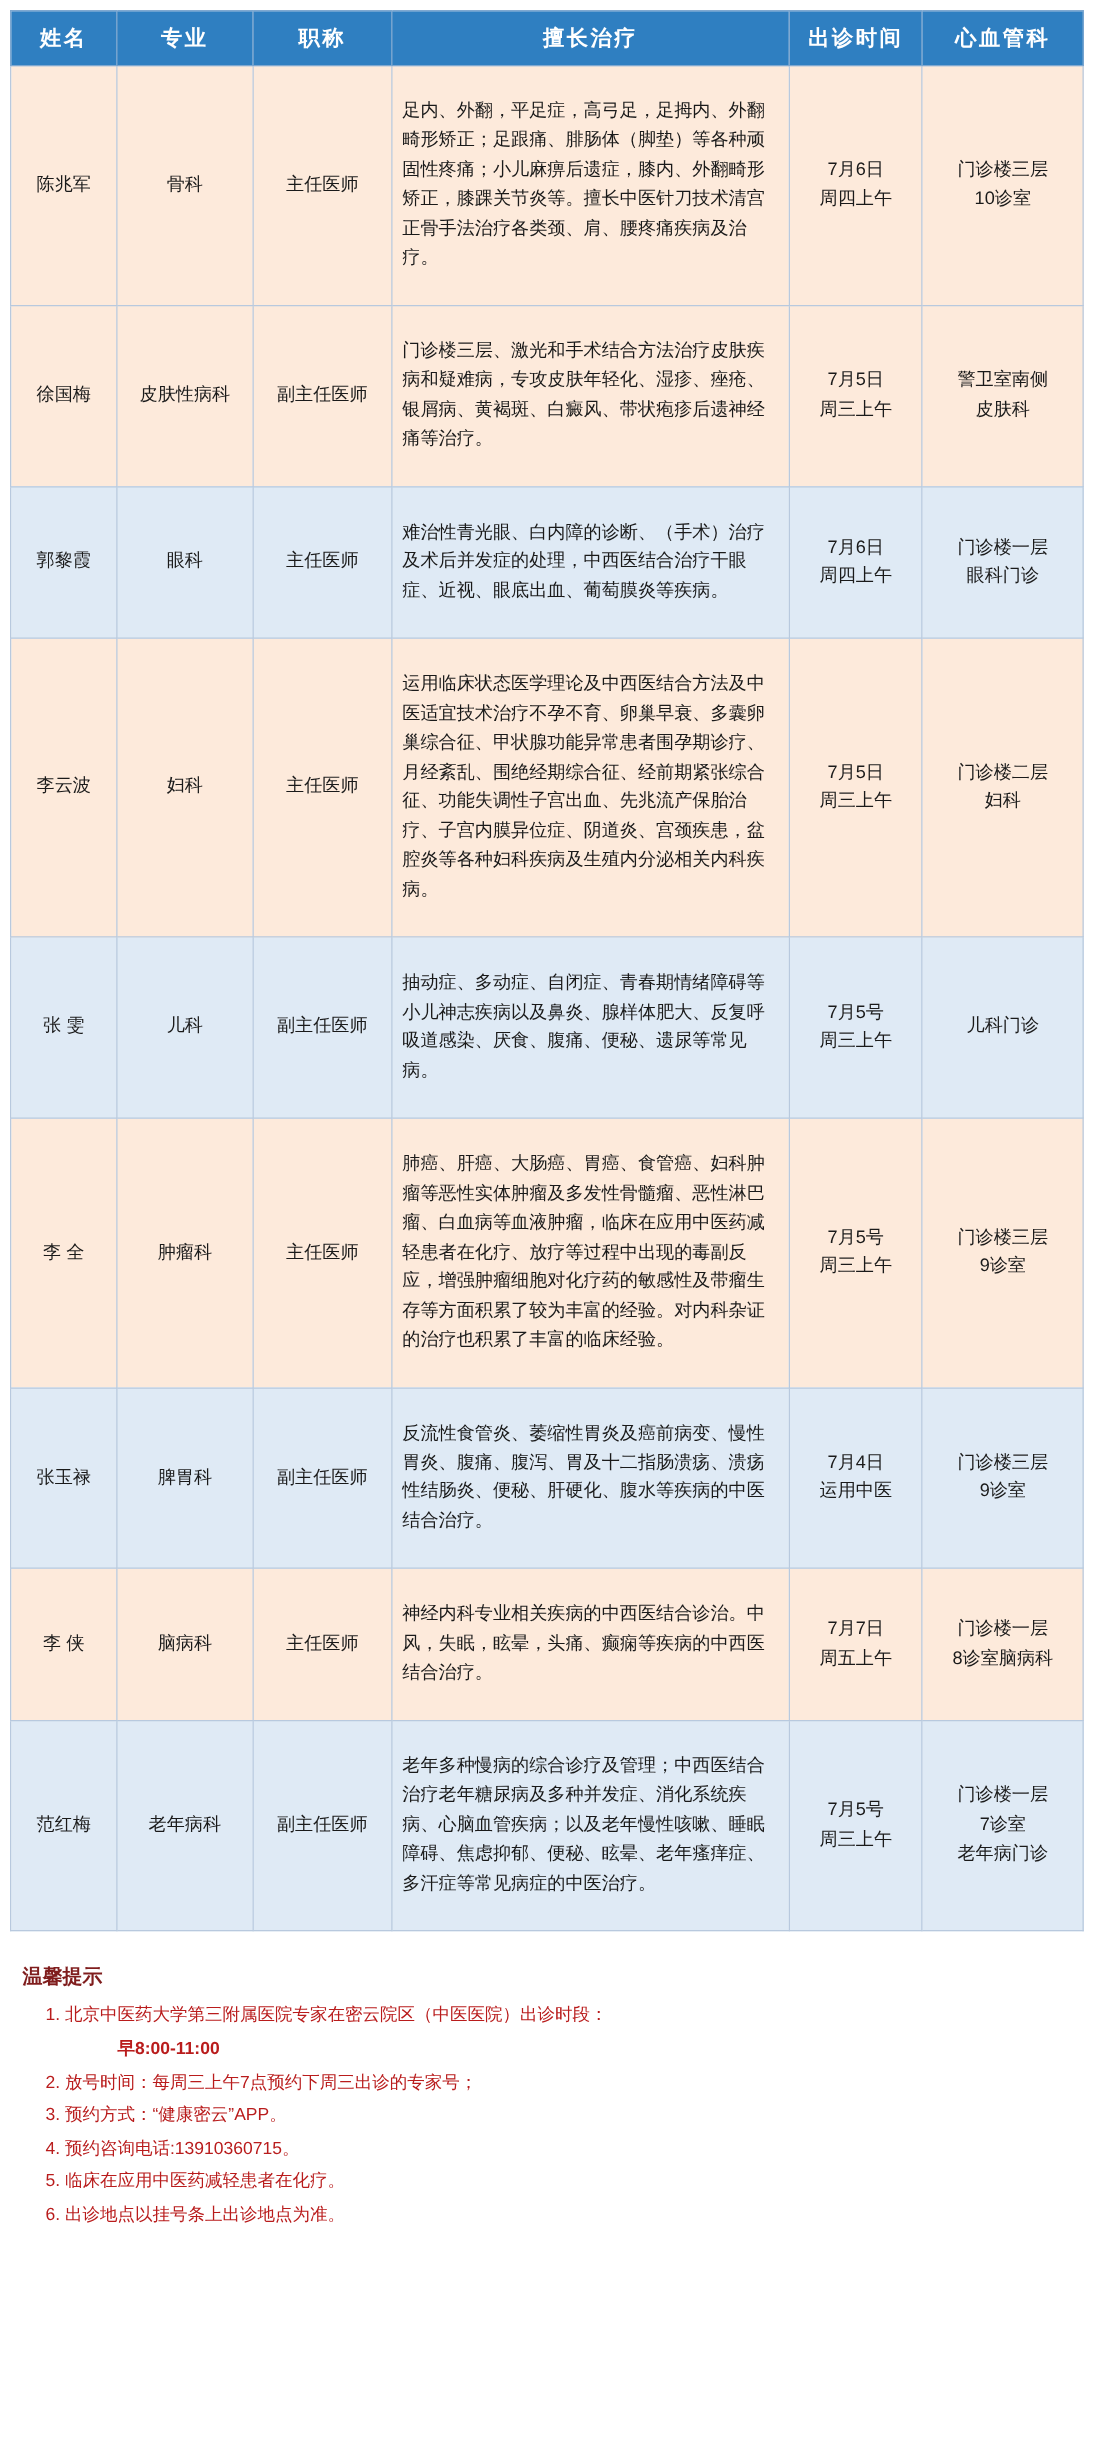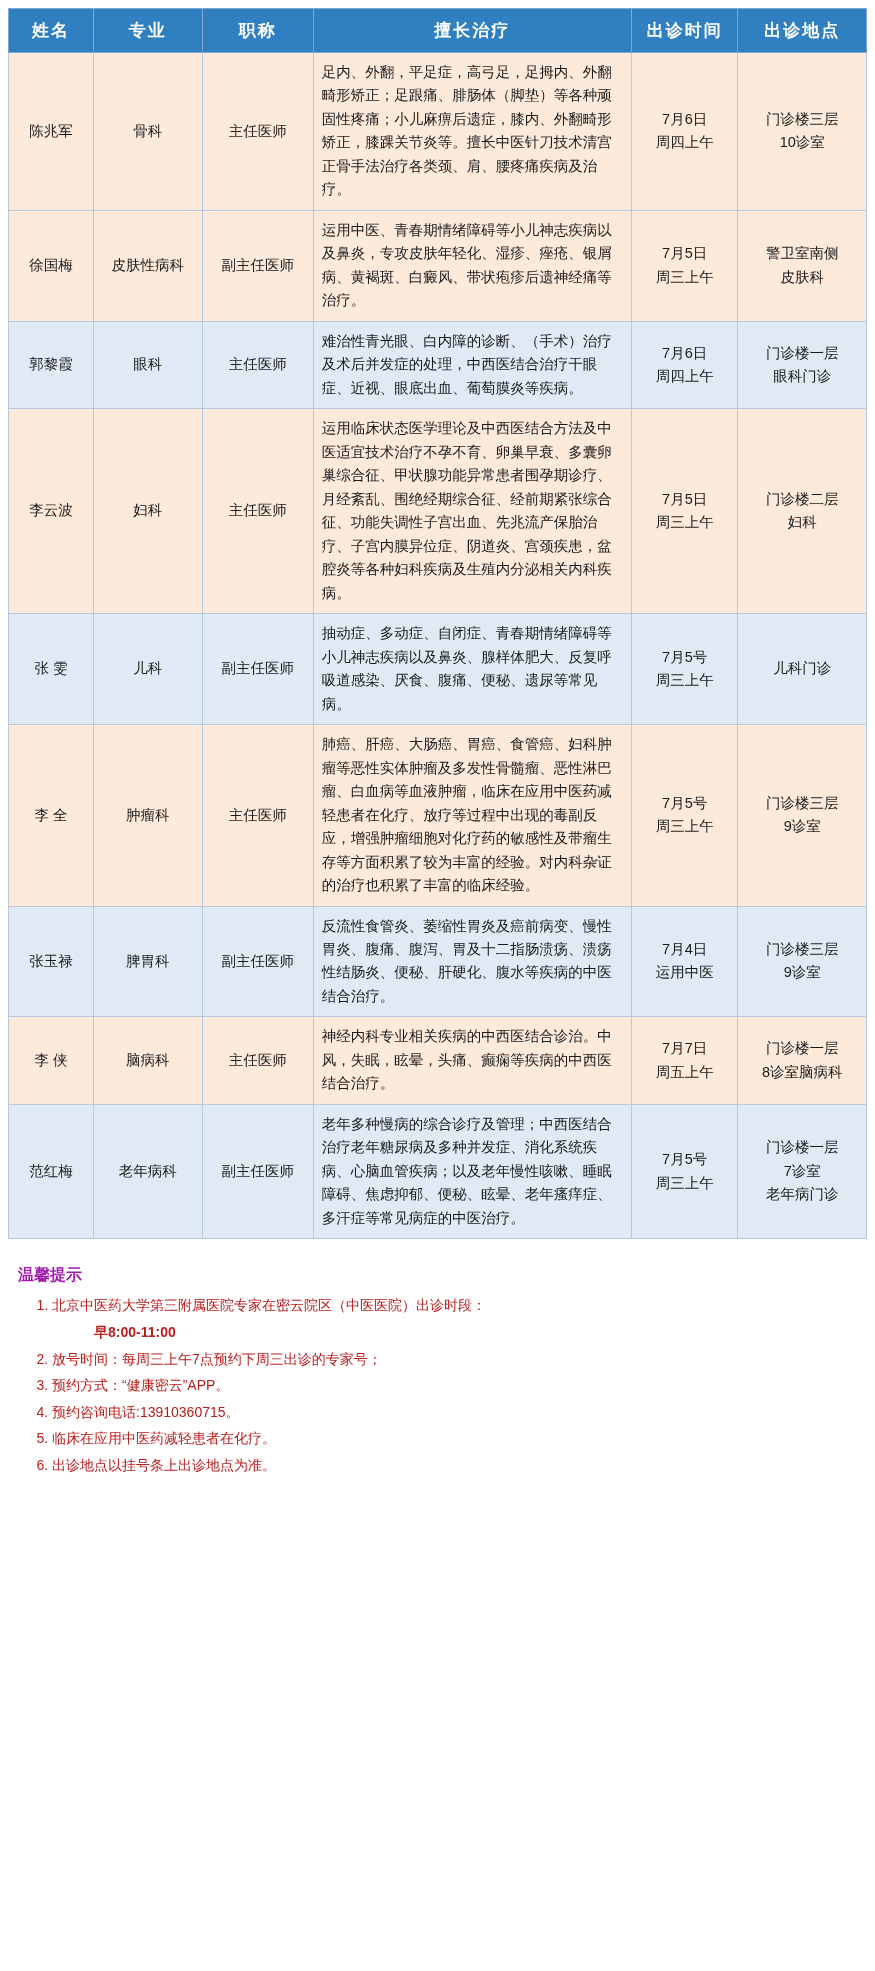--- a/index.html
+++ b/index.html
@@ -27,21 +27,21 @@
     background: #2f7fc1;
     color: #ffffff;
     font-size: 17px;
     font-weight: bold;
     padding: 10px 4px;
     border: 1px solid #7fa8d0;
     letter-spacing: 2px;
   }
   table.schedule td {
     border: 1px solid #b8c9de;
-    padding: 8px 8px;
+    padding: 25px 8px;
     font-size: 14.5px;
     line-height: 1.62;
     vertical-align: middle;
   }
   
   col.c-name   { width: 78px; }
   col.c-dept   { width: 100px; }
   col.c-title  { width: 102px; }
   col.c-spec   { width: 292px; }
   col.c-time   { width: 98px; }
@@ -56,21 +56,21 @@
   }
   
   tr.tint-warm td { background: #fdeadb; }
   tr.tint-cool td { background: #dfeaf5; }
 
   .notes {
     margin-top: 26px;
     padding-left: 10px;
   }
   .notes-title {
-    color: #a21caf;
+    color: #7f1d1d;
     font-size: 16px;
     font-weight: bold;
     margin-bottom: 6px;
   }
   ol.notes-list {
     margin: 0;
     padding-left: 34px;
     font-size: 14px;
     line-height: 1.9;
     color: #b91c1c;
@@ -99,21 +99,21 @@
         <col class="c-time">
         <col class="c-place">
     </colgroup>
     <thead>
       <tr>
         <th>姓名</th>
         <th>专业</th>
         <th>职称</th>
         <th>擅长治疗</th>
         <th>出诊时间</th>
-        <th>出诊地点</th>
+        <th>心血管科</th>
       </tr>
     </thead>
     <tbody id="schedule-body">
         <tr class="tint-warm">
           <td class="name">
             <span class="note-line">陈兆军</span>
           </td>
           <td class="dept">
             <span class="note-line">骨科</span>
           </td>
@@ -136,21 +136,21 @@
           <td class="name">
             <span class="note-line">徐国梅</span>
           </td>
           <td class="dept">
             <span class="note-line">皮肤性病科</span>
           </td>
           <td class="title">
             <span class="note-line">副主任医师</span>
           </td>
           <td class="spec">
-            <span class="note-line">运用中医、青春期情绪障碍等小儿神志疾病以及鼻炎，专攻皮肤年轻化、湿疹、痤疮、银屑病、黄褐斑、白癜风、带状疱疹后遗神经痛等治疗。</span>
+            <span class="note-line">门诊楼三层、激光和手术结合方法治疗皮肤疾病和疑难病，专攻皮肤年轻化、湿疹、痤疮、银屑病、黄褐斑、白癜风、带状疱疹后遗神经痛等治疗。</span>
           </td>
           <td class="time">
             <span class="note-line">7月5日</span>
             <span class="note-line">周三上午</span>
           </td>
           <td class="place">
             <span class="note-line">警卫室南侧</span>
             <span class="note-line">皮肤科</span>
           </td>
         </tr>

